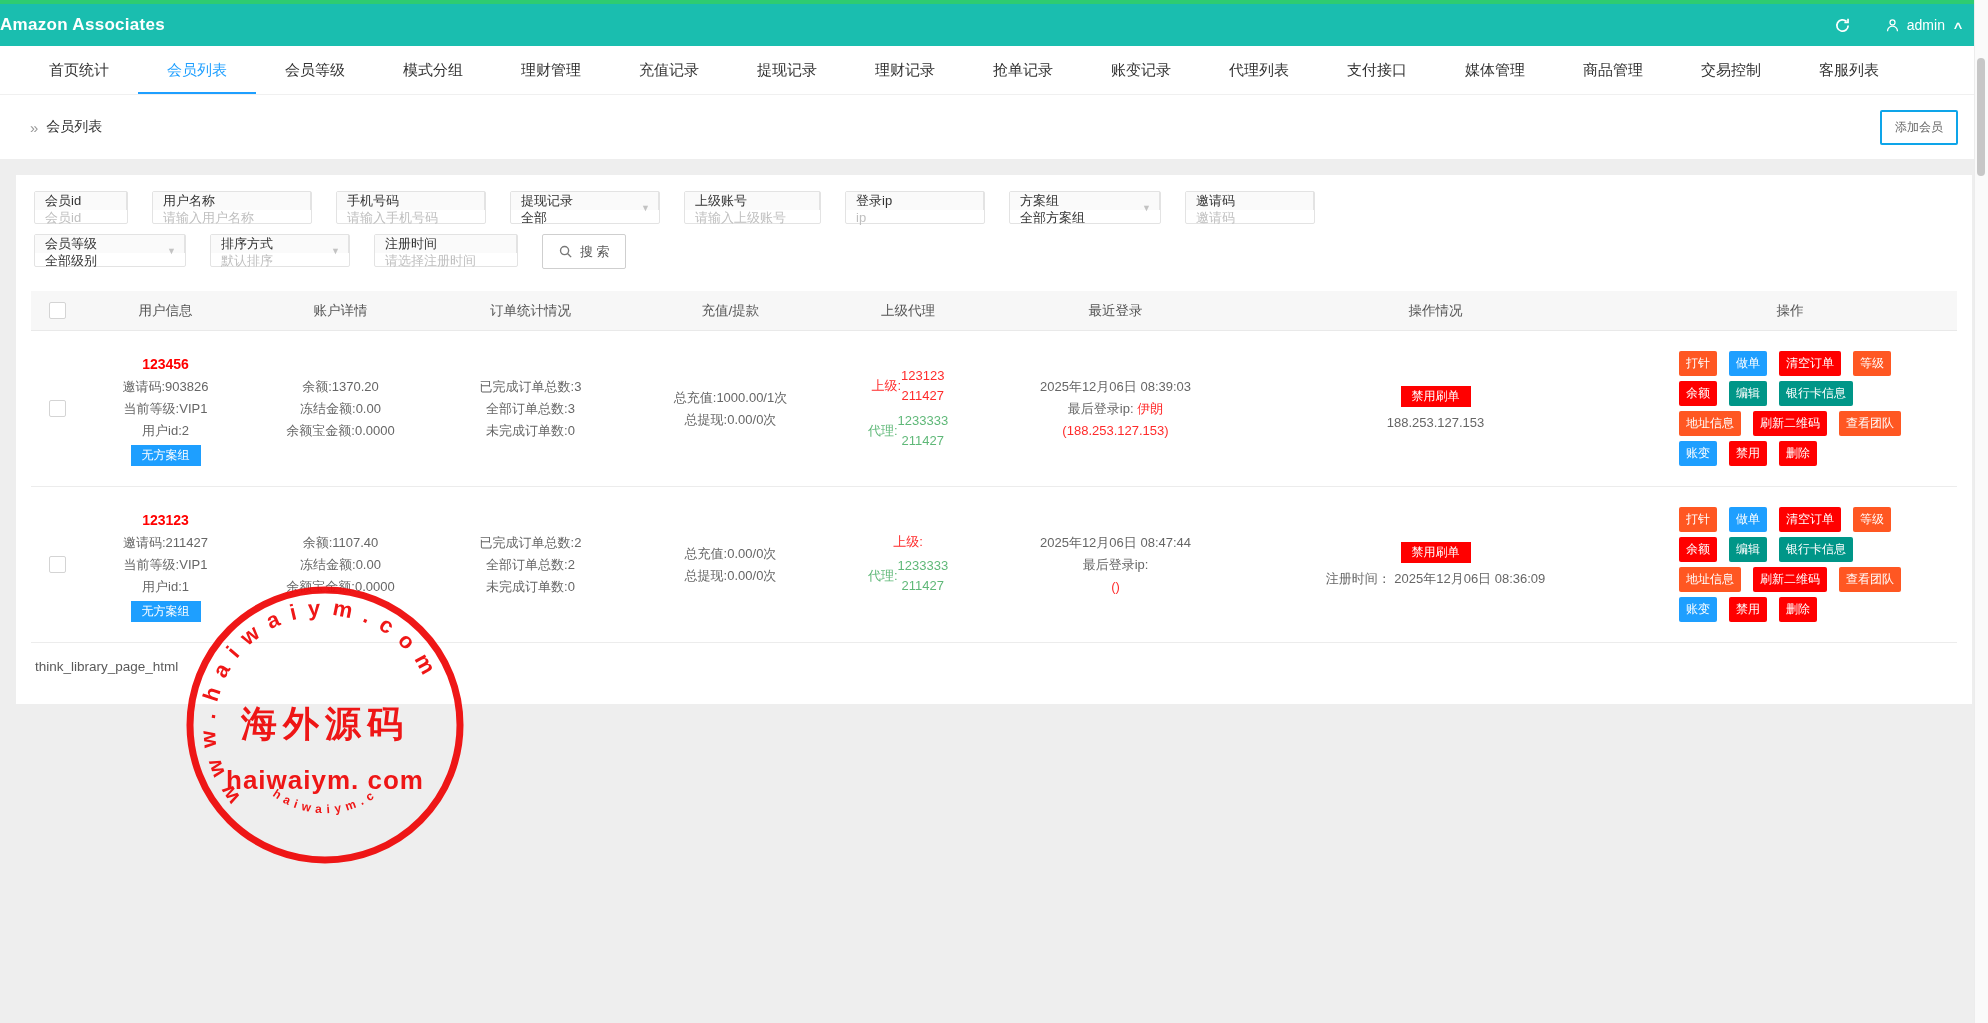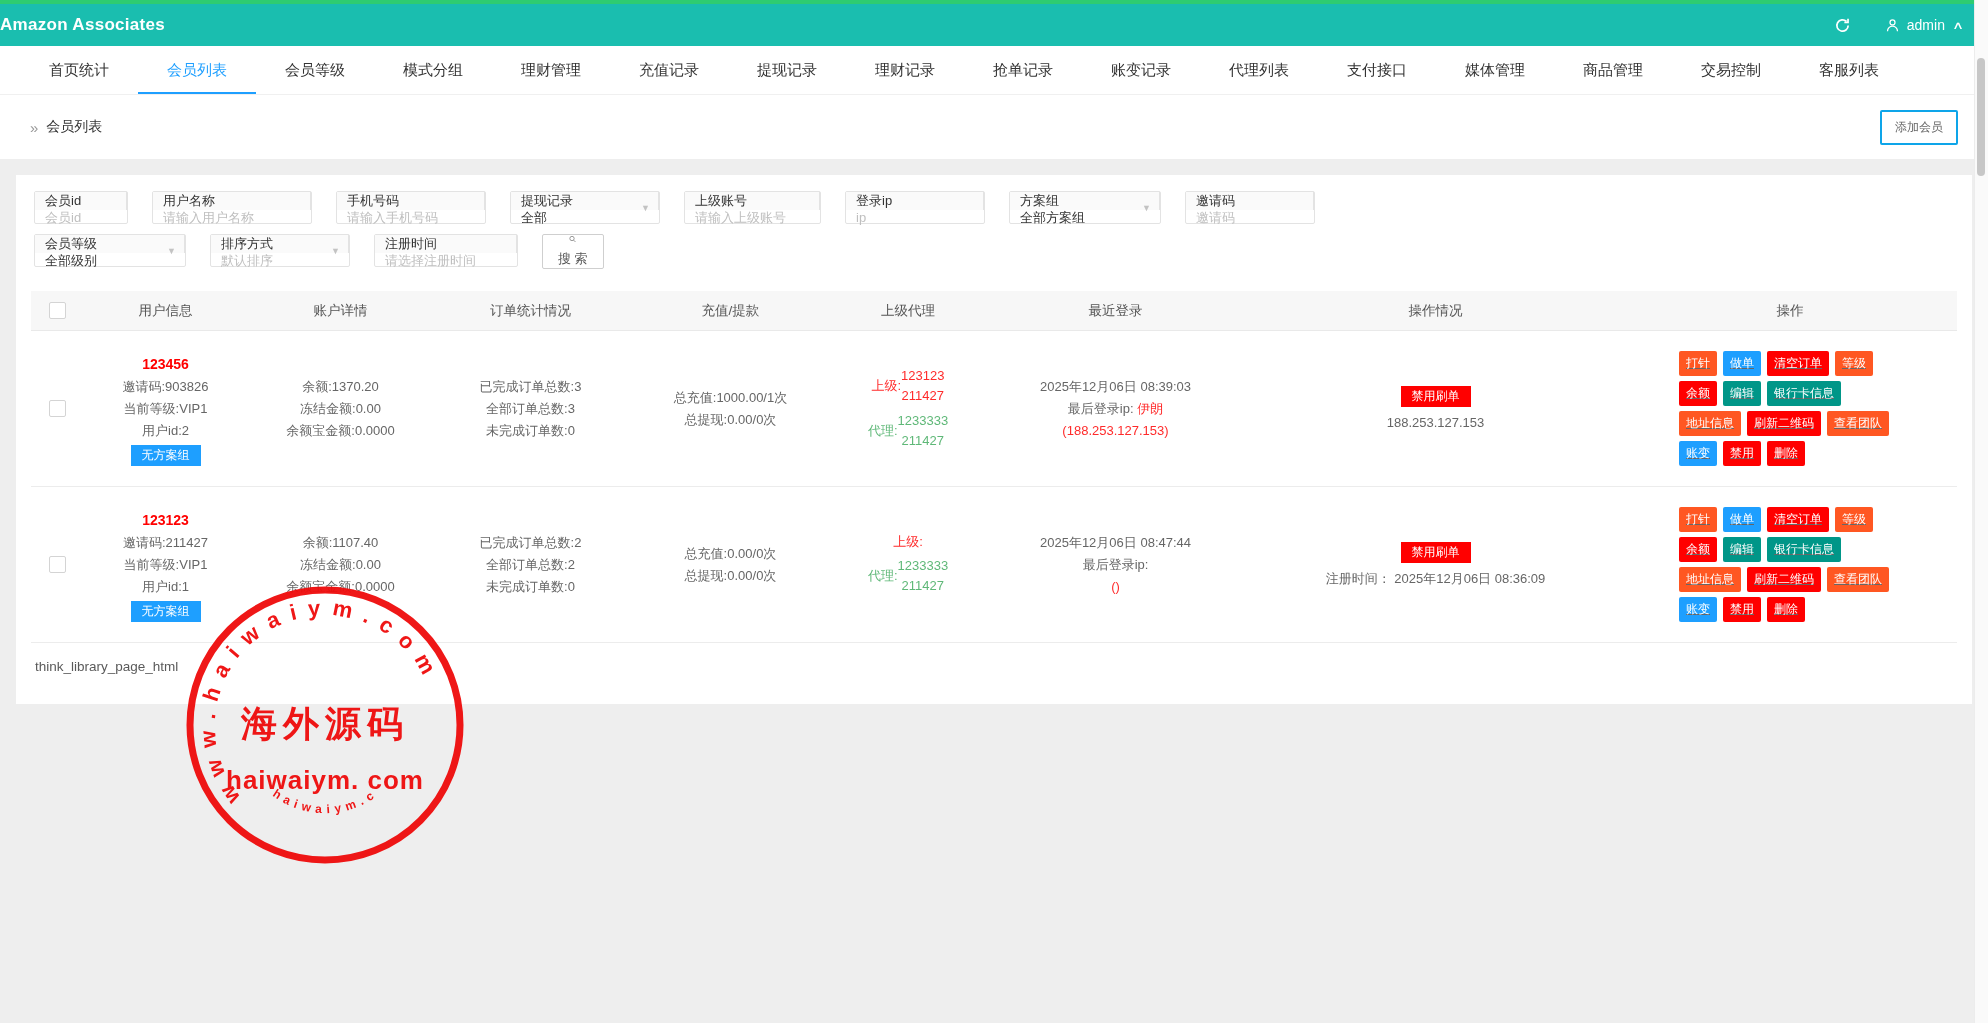--- a/index.html
+++ b/index.html
@@ -51,42 +51,42 @@
   }
   .finput {
     border:none; outline:none; padding:0 10px; font-size:13px; color:#333;
     font-family:"Liberation Sans","DejaVu Sans",sans-serif; background:transparent;
   }
   .finput::placeholder { color:#bfbfbf; }
   .finput.ghost { color:#bfbfbf; }
   .caret-down { position:absolute; right:9px; top:11px; font-size:9px; color:#c3c3c3; pointer-events:none; }
   .search-btn {
     display:inline-flex; align-items:center; gap:7px; height:35px; padding:0 15px;
-    background:#fff; border:1px solid #cfcfcf; border-radius:2px; font-size:13px; color:#555; cursor:pointer;flex-direction:column;
+    background:#fff; border:1px solid #cfcfcf; border-radius:2px; font-size:13px; color:#555; cursor:pointer;
   }
   
   .grid { display:grid; grid-template-columns:52px 165px 185px 195px 205px 150px 265px 375px 1fr; }
   .thead { background:#f7f7f7; border-bottom:1px solid #e9e9e9; height:40px; align-items:center; margin-top:22px; }
   .th { text-align:center; font-size:13.5px; color:#555; }
   .trow { border-bottom:1px solid #ececec; padding:15px 0; align-items:center; }
   .cell { text-align:center; font-size:13px; color:#666; }
   .uline { line-height:22px; white-space:nowrap; }
   .uname { color:#ff0000; font-size:14px; line-height:24px;font-weight:bold; }
   .badge { display:inline-block; padding:3px 11px; border-radius:0; color:#fff; font-size:12px; line-height:15px; margin-top:3px; }
   .badge.blue { background:#1e9fff; }
   .badge.red  { background:#ff0000; margin-bottom:5px; }
   .cb { appearance:none; width:17px; height:17px; border:1px solid #d4d4d4; border-radius:2px; background:#fff; cursor:pointer; vertical-align:middle; }
   .red-t { color:#ff2b2b; }
   .green-t { color:#5fb878; }
   .agent-line { display:flex; align-items:center; justify-content:center; gap:0; margin:5px 0; font-size:13px; }
   .stack { display:flex; flex-direction:column; }
   .stack span { line-height:20px; }
   
   .actions { width:222px; margin:0 auto; }
-  .aline { display:flex; gap:6px; margin:5px 0;text-decoration:underline; }
+  .aline { display:flex; gap:12px; margin:5px 0; }
   .abtn { border:none; border-radius:2px; color:#fff; font-size:12px; padding:4px 7px; cursor:pointer; white-space:nowrap; font-family:inherit; }
   .abtn.orange { background:#ff5722; }
   .abtn.blue   { background:#1e9fff; }
   .abtn.red    { background:#ff0000; }
   .abtn.teal   { background:#009688; }
   
   .page-note { margin:16px 4px 0 4px; font-size:13.5px; color:#5a5a5a; }
   
   .stamp { position:absolute; left:183px; top:583px; z-index:20; opacity:.95; pointer-events:none; }
   

